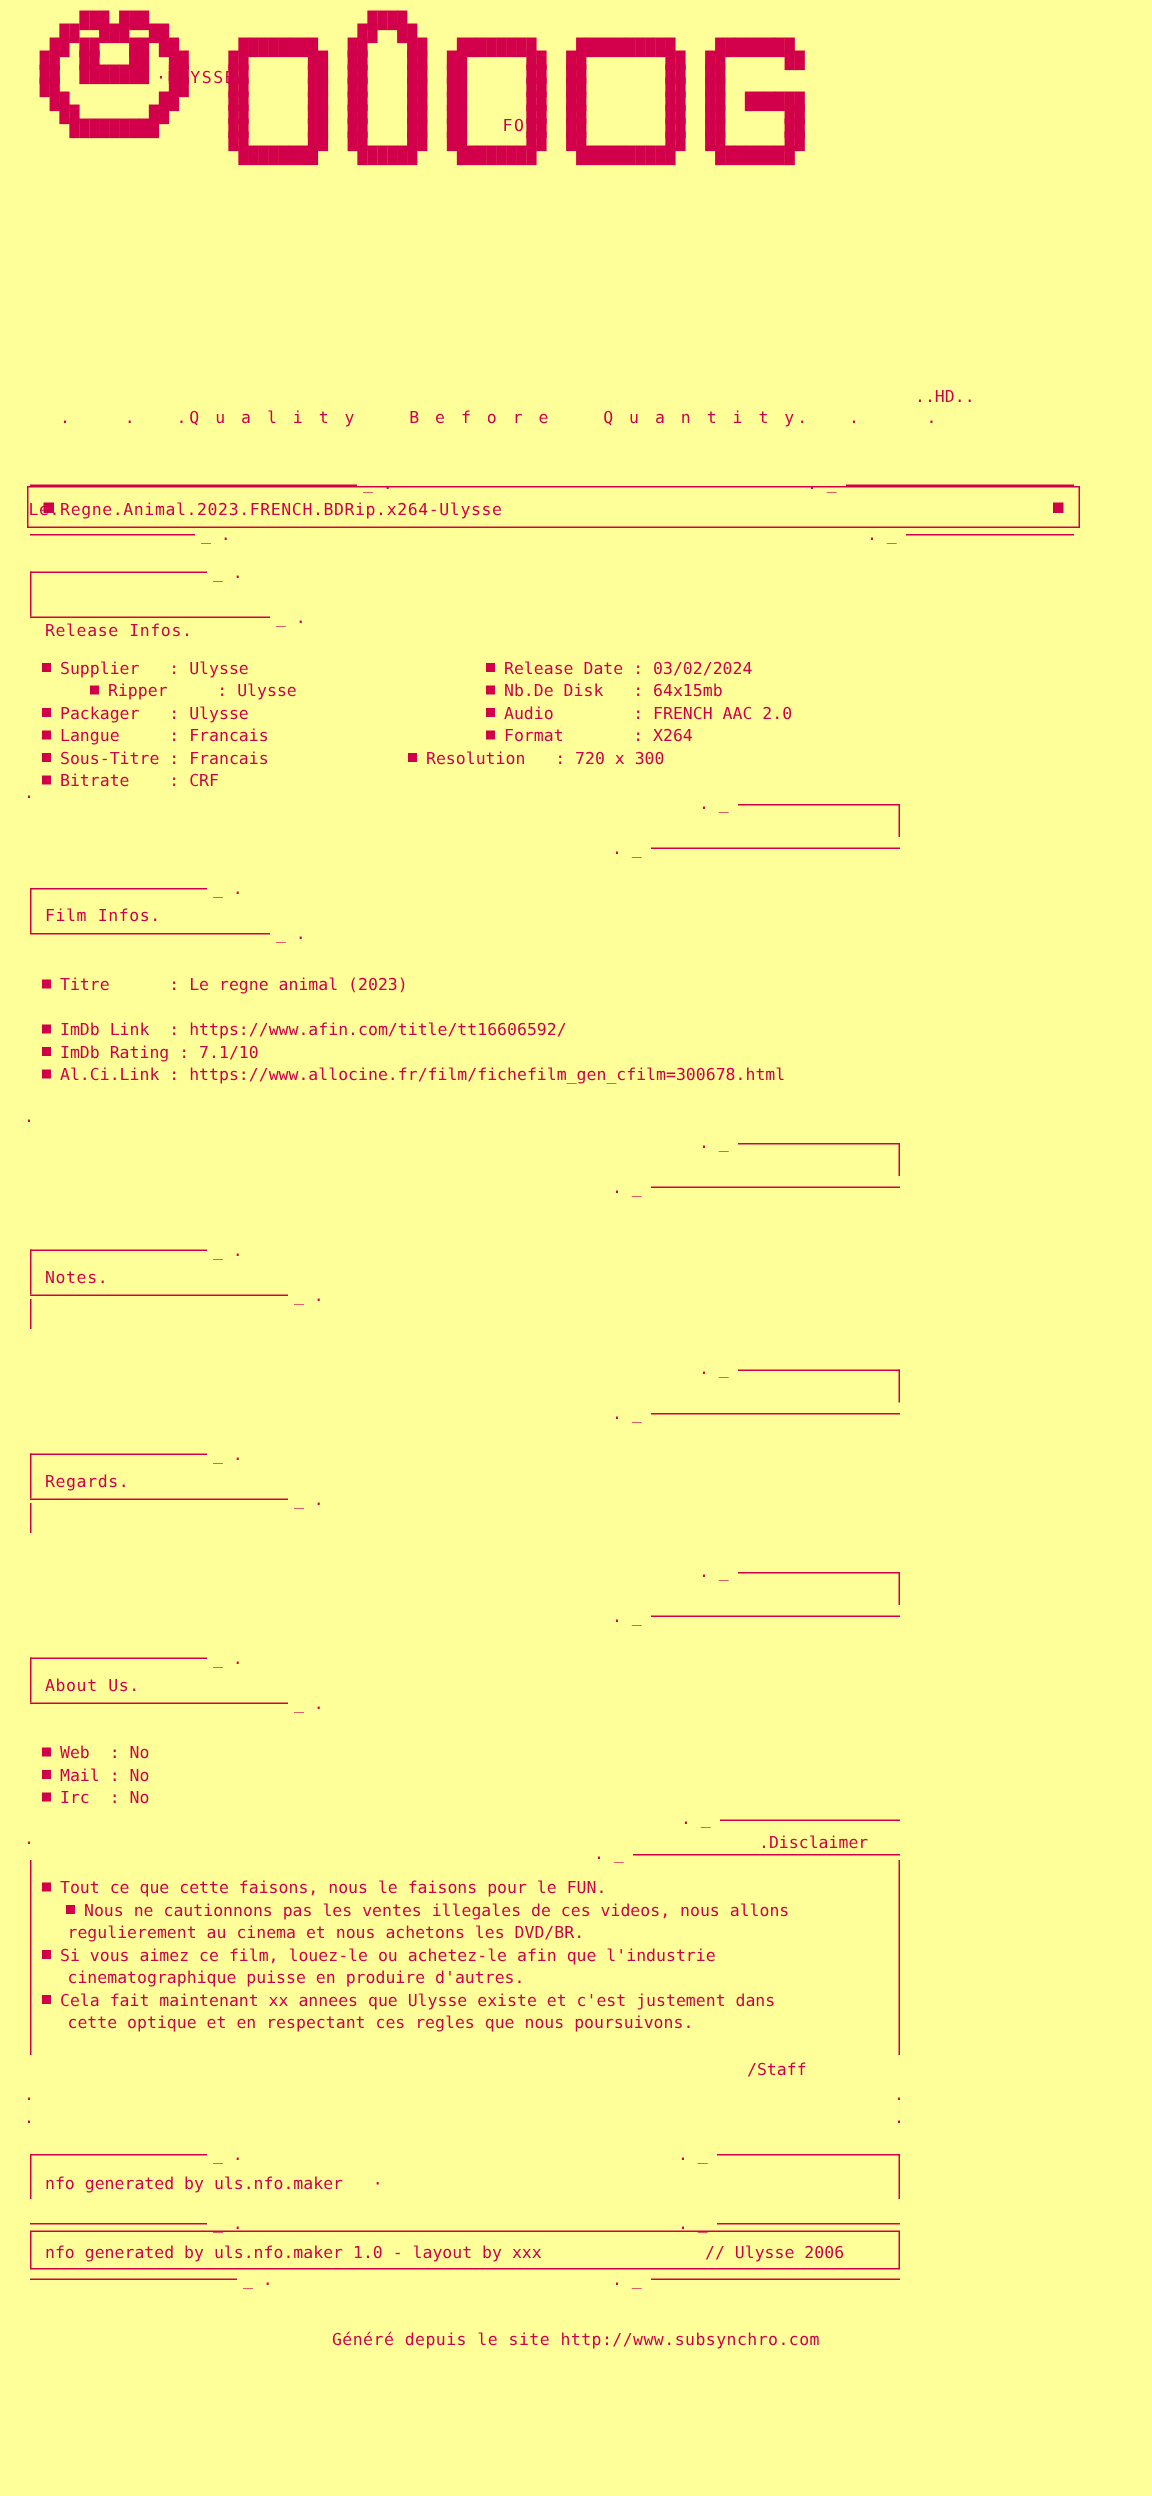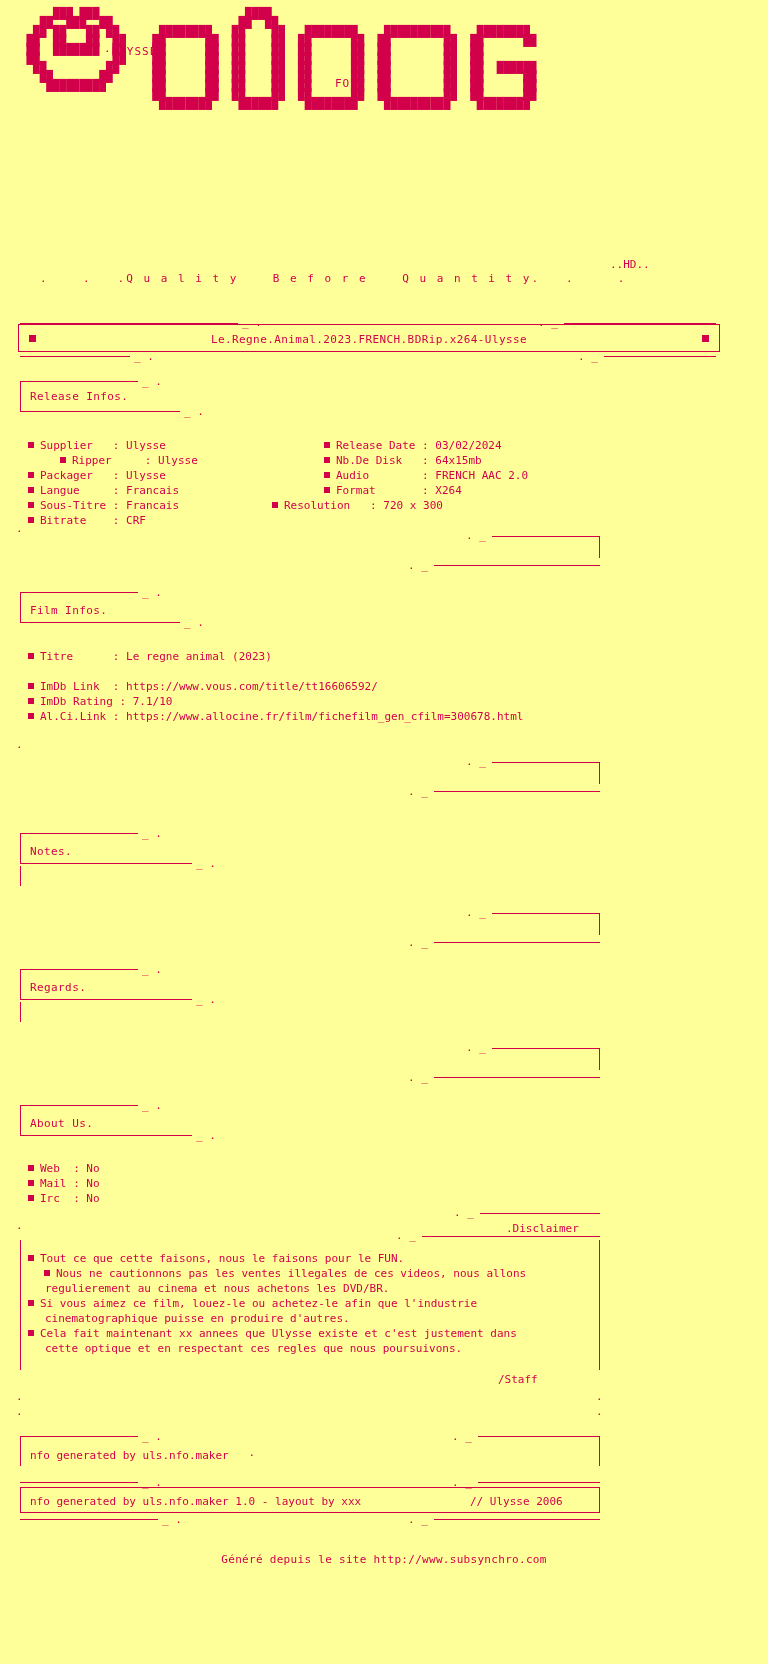--- a/index.html
+++ b/index.html
@@ -106,21 +106,21 @@
     width: 702px;
     height: 28px;
     border: 1px solid #d2004b;
     box-sizing: border-box;
   }
   .titlebar .sqL { position: absolute; left: 10px; top: 10px; width: 7px; height: 7px; background: #d2004b; }
   .titlebar .sqR { position: absolute; right: 10px; top: 10px; width: 7px; height: 7px; background: #d2004b; }
   .titlebar .t {
     position: absolute;
     left: 0; right: 0; top: 8px;
-    text-align: center;
+    text-align: left;
     font-size: 11px;
     color: #d2004b;
     letter-spacing: 0.4px;
   }
 
   .sec-head {
     position: absolute;
     font-size: 11px;
     color: #d2004b;
     letter-spacing: 0.4px;
@@ -182,21 +182,21 @@
     <span class="sqR"></span>
   </div>
   <div class="hr-line" style="left:20px; top:356px; width:110px;"></div>
   <div class="dot" style="left:134px; top:350px;">_ .</div>
   <div class="dot" style="left:578px; top:350px;">. _</div>
   <div class="hr-line" style="left:604px; top:356px; width:112px;"></div>
 
   <div class="hr-line" style="left:20px; top:381px; width:118px;"></div>
   <div class="dot" style="left:142px; top:375px;">_ .</div>
   <div class="v-line" style="left:20px; top:381px; height:30px;"></div>
-  <div class="sec-head" style="left:30px; top:390px;">Release Infos.</div>
+  <div class="sec-head" style="left:30px; top:414px;">Release Infos.</div>
   <div class="hr-line" style="left:20px; top:411px; width:160px;"></div>
   <div class="dot" style="left:184px; top:405px;">_ .</div>
 
   <div class="row" style="left:28px; top:439px;"><span class="sq"></span><span class="txt">Supplier  </span> <span class="txt">: Ulysse</span></div>
   <div class="row" style="left:28px; top:454px;padding-left:32px;"><span class="sq"></span><span class="txt">Ripper    </span> <span class="txt">: Ulysse</span></div>
   <div class="row" style="left:28px; top:469px;"><span class="sq"></span><span class="txt">Packager  </span> <span class="txt">: Ulysse</span></div>
   <div class="row" style="left:28px; top:484px;"><span class="sq"></span><span class="txt">Langue    </span> <span class="txt">: Francais</span></div>
   <div class="row" style="left:28px; top:499px;"><span class="sq"></span><span class="txt">Sous-Titre</span> <span class="txt">: Francais</span></div>
   <div class="row" style="left:28px; top:514px;"><span class="sq"></span><span class="txt">Bitrate   </span> <span class="txt">: CRF</span></div>
 
@@ -213,21 +213,21 @@
   <div class="hr-line" style="left:434px; top:565px; width:166px;"></div>
 
   <div class="hr-line" style="left:20px; top:592px; width:118px;"></div>
   <div class="dot" style="left:142px; top:586px;">_ .</div>
   <div class="v-line" style="left:20px; top:592px; height:30px;"></div>
   <div class="sec-head" style="left:30px; top:604px;">Film Infos.</div>
   <div class="hr-line" style="left:20px; top:622px; width:160px;"></div>
   <div class="dot" style="left:184px; top:616px;">_ .</div>
 
   <div class="row" style="left:28px; top:650px;"><span class="sq"></span><span class="txt">Titre     </span> <span class="txt">: Le regne animal (2023)</span></div>
-  <div class="row" style="left:28px; top:680px;"><span class="sq"></span><span class="txt">ImDb Link </span> <span class="txt">: https://www.vous.com/title/tt16606592/</span></div>
+  <div class="row" style="left:28px; top:680px;"><span class="sq"></span><span class="txt">ImDb Link </span> <span class="txt">: https://www.afin.com/title/tt16606592/</span></div>
   <div class="row" style="left:28px; top:695px;"><span class="sq"></span><span class="txt">ImDb Rating</span> <span class="txt">: 7.1/10</span></div>
   <div class="row" style="left:28px; top:710px;"><span class="sq"></span><span class="txt">Al.Ci.Link</span> <span class="txt">: https://www.allocine.fr/film/fichefilm_gen_cfilm=300678.html</span></div>
 
   <div class="dot" style="left:16px; top:738px;">.</div>
   <div class="dot" style="left:466px; top:755px;">. _</div>
   <div class="box-line" style="left:492px; top:762px; width:108px; height:22px; border-top:1px solid #d2004b; border-left:0; border-right:1px solid #d2004b; border-bottom:0;"></div>
   <div class="dot" style="left:408px; top:785px;">. _</div>
   <div class="hr-line" style="left:434px; top:791px; width:166px;"></div>
 
   <div class="hr-line" style="left:20px; top:833px; width:118px;"></div>

